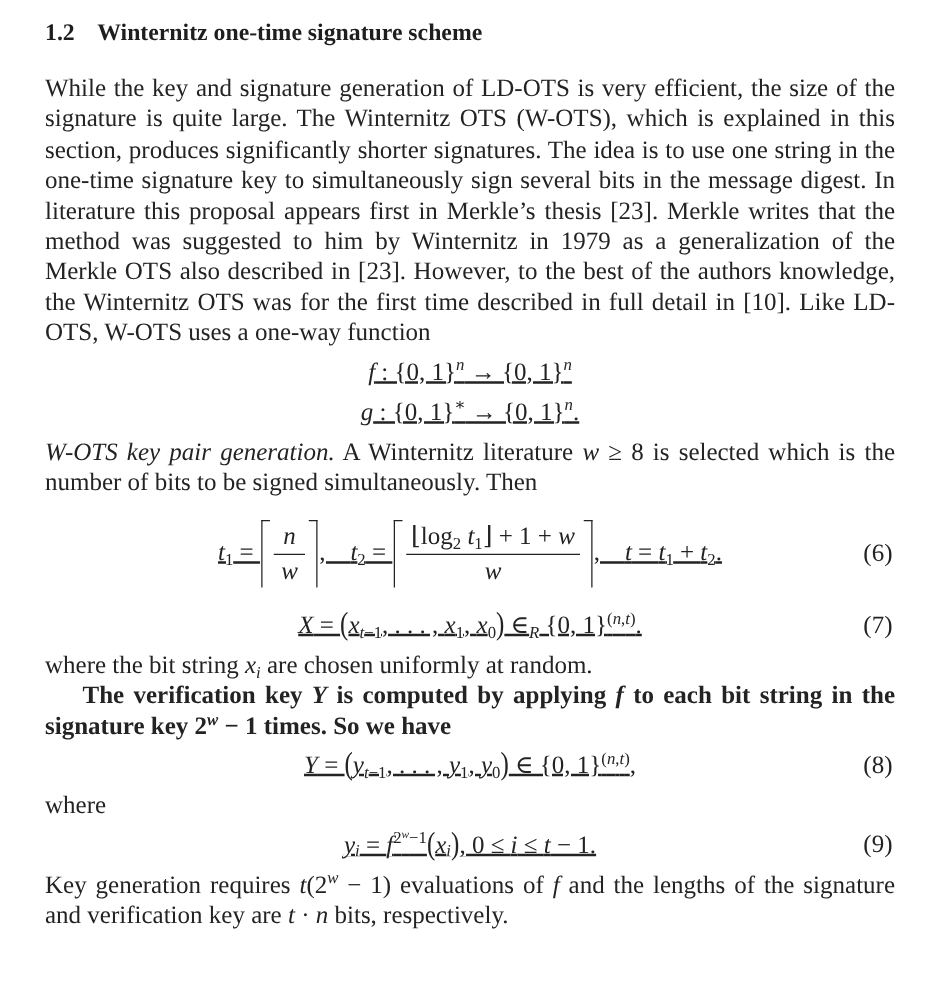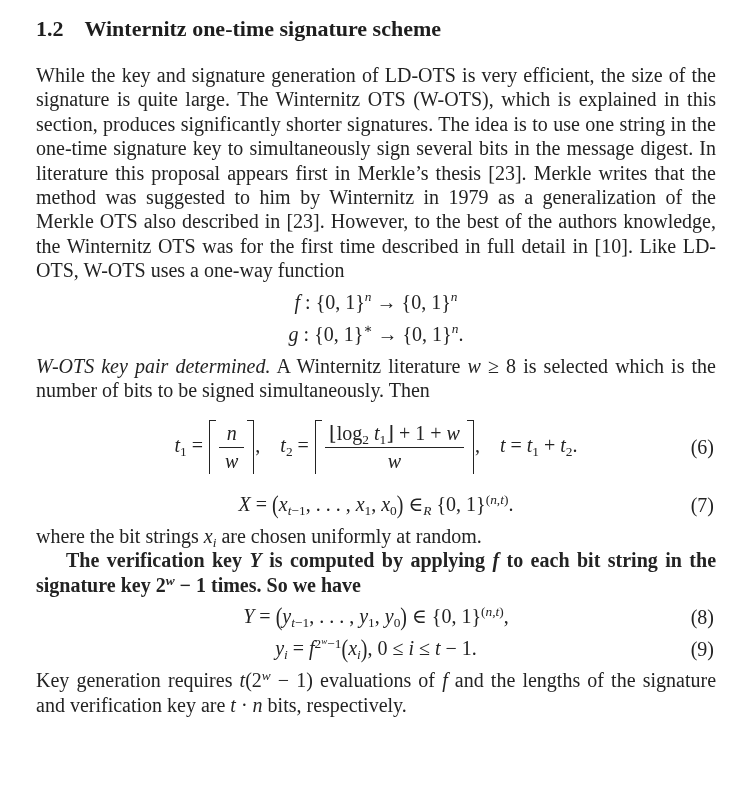--- a/index.html
+++ b/index.html
@@ -1,27 +1,27 @@
 <!DOCTYPE html>
 <html><head>
 <meta charset="utf-8">
 <style>
   html,body{margin:0;padding:0;}
   body{
     width:753px;height:799px;overflow:hidden;background:#ffffff;color:#232323;
     font-family:"Liberation Serif","DejaVu Serif",serif;font-size:20px;
   }
   main{padding:12px 37px 0 36px;}
-  h2{font-size:22px;font-weight:bold;margin:4px 0 21px 0;color:#1e1e1e;}
+  h2{font-size:19px;font-weight:bold;margin:4px 0 21px 0;color:#1e1e1e;}
   h2 .sec-num{margin-right:0.95em;}
   .para{margin:0;text-align:justify;line-height:1.22;}
   .para.indent{text-indent:1.5em;font-weight:bold;}
   .eq{position:relative;text-align:center;line-height:1.25;margin:7px 0;}
   .eq.tall{margin:18px 0;}
-  .eq-body{white-space:pre;}
+  .eq-body{white-space:pre;text-decoration:underline;}
   .eq-num{position:absolute;right:2px;top:50%;transform:translateY(-50%);}
   .it{font-style:italic;}
   .sup{font-size:67%;position:relative;top:-0.55em;}
   .sup .sup{top:-0.45em;}
   .sub{font-size:67%;position:relative;top:0.28em;}
   .frac{display:inline-flex;flex-direction:column;align-items:center;vertical-align:middle;
         line-height:1.12;text-align:center;}
   .frac .fn{padding:0 4px 2px;align-self:stretch;}
   .frac .fd{border-top:1.4px solid currentColor;padding:2px 6px 0;align-self:stretch;}
   .fence{display:inline-flex;align-items:stretch;vertical-align:middle;margin:0 1px;}
@@ -35,22 +35,23 @@
 <body>
 
 <main>
   <h2>
     <span class="sec-num">1.2</span><span>Winternitz one-time signature scheme</span>
   </h2>
   <div id="doc-body">
       <p class="para"><span class="run">While the key and signature generation of LD-OTS is very efficient, the size of the signature is quite large. The Winternitz OTS (W-OTS), which is explained in this section, produces significantly shorter signatures. The idea is to use one string in the one-time signature key to simultaneously sign several bits in the message digest. In literature this proposal appears first in Merkle’s thesis [23]. Merkle writes that the method was suggested to him by Winternitz in 1979 as a generalization of the Merkle OTS also described in [23]. However, to the best of the authors knowledge, the Winternitz OTS was for the first time described in full detail in [10]. Like LD-OTS, W-OTS uses a one-way function</span></p>
       <div class="eq"><span class="eq-body"><span class="run it">f</span><span class="run"> : {0, 1}</span><span class="sup"><span class="run it">n</span></span><span class="run"> → {0, 1}</span><span class="sup"><span class="run it">n</span></span></span></div>
       <div class="eq"><span class="eq-body"><span class="run it">g</span><span class="run"> : {0, 1}</span><span class="sup"><span class="run">∗</span></span><span class="run"> → {0, 1}</span><span class="sup"><span class="run it">n</span></span><span class="run">.</span></span></div>
-      <p class="para"><span class="run it">W-OTS key pair determined.</span><span class="run">  A Winternitz literature </span><span class="run it">w</span><span class="run"> ≥ 8 is selected which is the number of bits to be signed simultaneously. Then</span></p>
+      <p class="para"><span class="run it">W-OTS key pair generation.</span><span class="run">  A Winternitz literature </span><span class="run it">w</span><span class="run"> ≥ 8 is selected which is the number of bits to be signed simultaneously. Then</span></p>
       <div class="eq tall"><span class="eq-body"><span class="run it">t</span><span class="sub"><span class="run">1</span></span><span class="run"> = </span><span class="fence ceil"><span class="br l"></span><span class="inner"><span class="frac"><span class="fn"><span class="run it">n</span></span><span class="fd"><span class="run it">w</span></span></span></span><span class="br r"></span></span><span class="run">,    </span><span class="run it">t</span><span class="sub"><span class="run">2</span></span><span class="run"> = </span><span class="fence ceil"><span class="br l"></span><span class="inner"><span class="frac"><span class="fn"><span class="run">⌊log</span><span class="sub"><span class="run">2</span></span><span class="run"> </span><span class="run it">t</span><span class="sub"><span class="run">1</span></span><span class="run">⌋ + 1 + </span><span class="run it">w</span></span><span class="fd"><span class="run it">w</span></span></span></span><span class="br r"></span></span><span class="run">,    </span><span class="run it">t</span><span class="run"> = </span><span class="run it">t</span><span class="sub"><span class="run">1</span></span><span class="run"> + </span><span class="run it">t</span><span class="sub"><span class="run">2</span></span><span class="run">.</span></span><span class="eq-num">(6)</span></div>
       <div class="eq"><span class="eq-body"><span class="run it">X</span><span class="run"> = </span><span class="bigp">(</span><span class="run it">x</span><span class="sub"><span class="run it">t</span><span class="run">−1</span></span><span class="run">, . . . , </span><span class="run it">x</span><span class="sub"><span class="run">1</span></span><span class="run">, </span><span class="run it">x</span><span class="sub"><span class="run">0</span></span><span class="bigp">)</span><span class="run"> ∈</span><span class="sub"><span class="run it">R</span></span><span class="run"> {0, 1}</span><span class="sup"><span class="run">(</span><span class="run it">n</span><span class="run">,</span><span class="run it">t</span><span class="run">)</span></span><span class="run">.</span></span><span class="eq-num">(7)</span></div>
-      <p class="para"><span class="run">where the bit strings </span><span class="run it">x</span><span class="sub"><span class="run it">i</span></span><span class="run"> are chosen uniformly at random.</span></p>
+      <p class="para"><span class="run">where the bit string </span><span class="run it">x</span><span class="sub"><span class="run it">i</span></span><span class="run"> are chosen uniformly at random.</span></p>
       <p class="para indent"><span class="run">The verification key </span><span class="run it">Y</span><span class="run"> is computed by applying </span><span class="run it">f</span><span class="run"> to each bit string in the signature key 2</span><span class="sup"><span class="run it">w</span></span><span class="run"> − 1 times. So we have</span></p>
       <div class="eq"><span class="eq-body"><span class="run it">Y</span><span class="run"> = </span><span class="bigp">(</span><span class="run it">y</span><span class="sub"><span class="run it">t</span><span class="run">−1</span></span><span class="run">, . . . , </span><span class="run it">y</span><span class="sub"><span class="run">1</span></span><span class="run">, </span><span class="run it">y</span><span class="sub"><span class="run">0</span></span><span class="bigp">)</span><span class="run"> ∈ {0, 1}</span><span class="sup"><span class="run">(</span><span class="run it">n</span><span class="run">,</span><span class="run it">t</span><span class="run">)</span></span><span class="run">,</span></span><span class="eq-num">(8)</span></div>
+      <p class="para"><span class="run">where</span></p>
       <div class="eq"><span class="eq-body"><span class="run it">y</span><span class="sub"><span class="run it">i</span></span><span class="run"> = </span><span class="run it">f</span><span class="sup"><span class="run">2</span><span class="sup"><span class="run it">w</span></span><span class="run">−1</span></span><span class="bigp">(</span><span class="run it">x</span><span class="sub"><span class="run it">i</span></span><span class="bigp">)</span><span class="run">, 0 ≤ </span><span class="run it">i</span><span class="run"> ≤ </span><span class="run it">t</span><span class="run"> − 1.</span></span><span class="eq-num">(9)</span></div>
       <p class="para"><span class="run">Key generation requires </span><span class="run it">t</span><span class="run">(2</span><span class="sup"><span class="run it">w</span></span><span class="run"> − 1) evaluations of </span><span class="run it">f</span><span class="run"> and the lengths of the signature and verification key are </span><span class="run it">t</span><span class="run"> · </span><span class="run it">n</span><span class="run"> bits, respectively.</span></p>
     </div>
 </main>
 
 </body></html>

